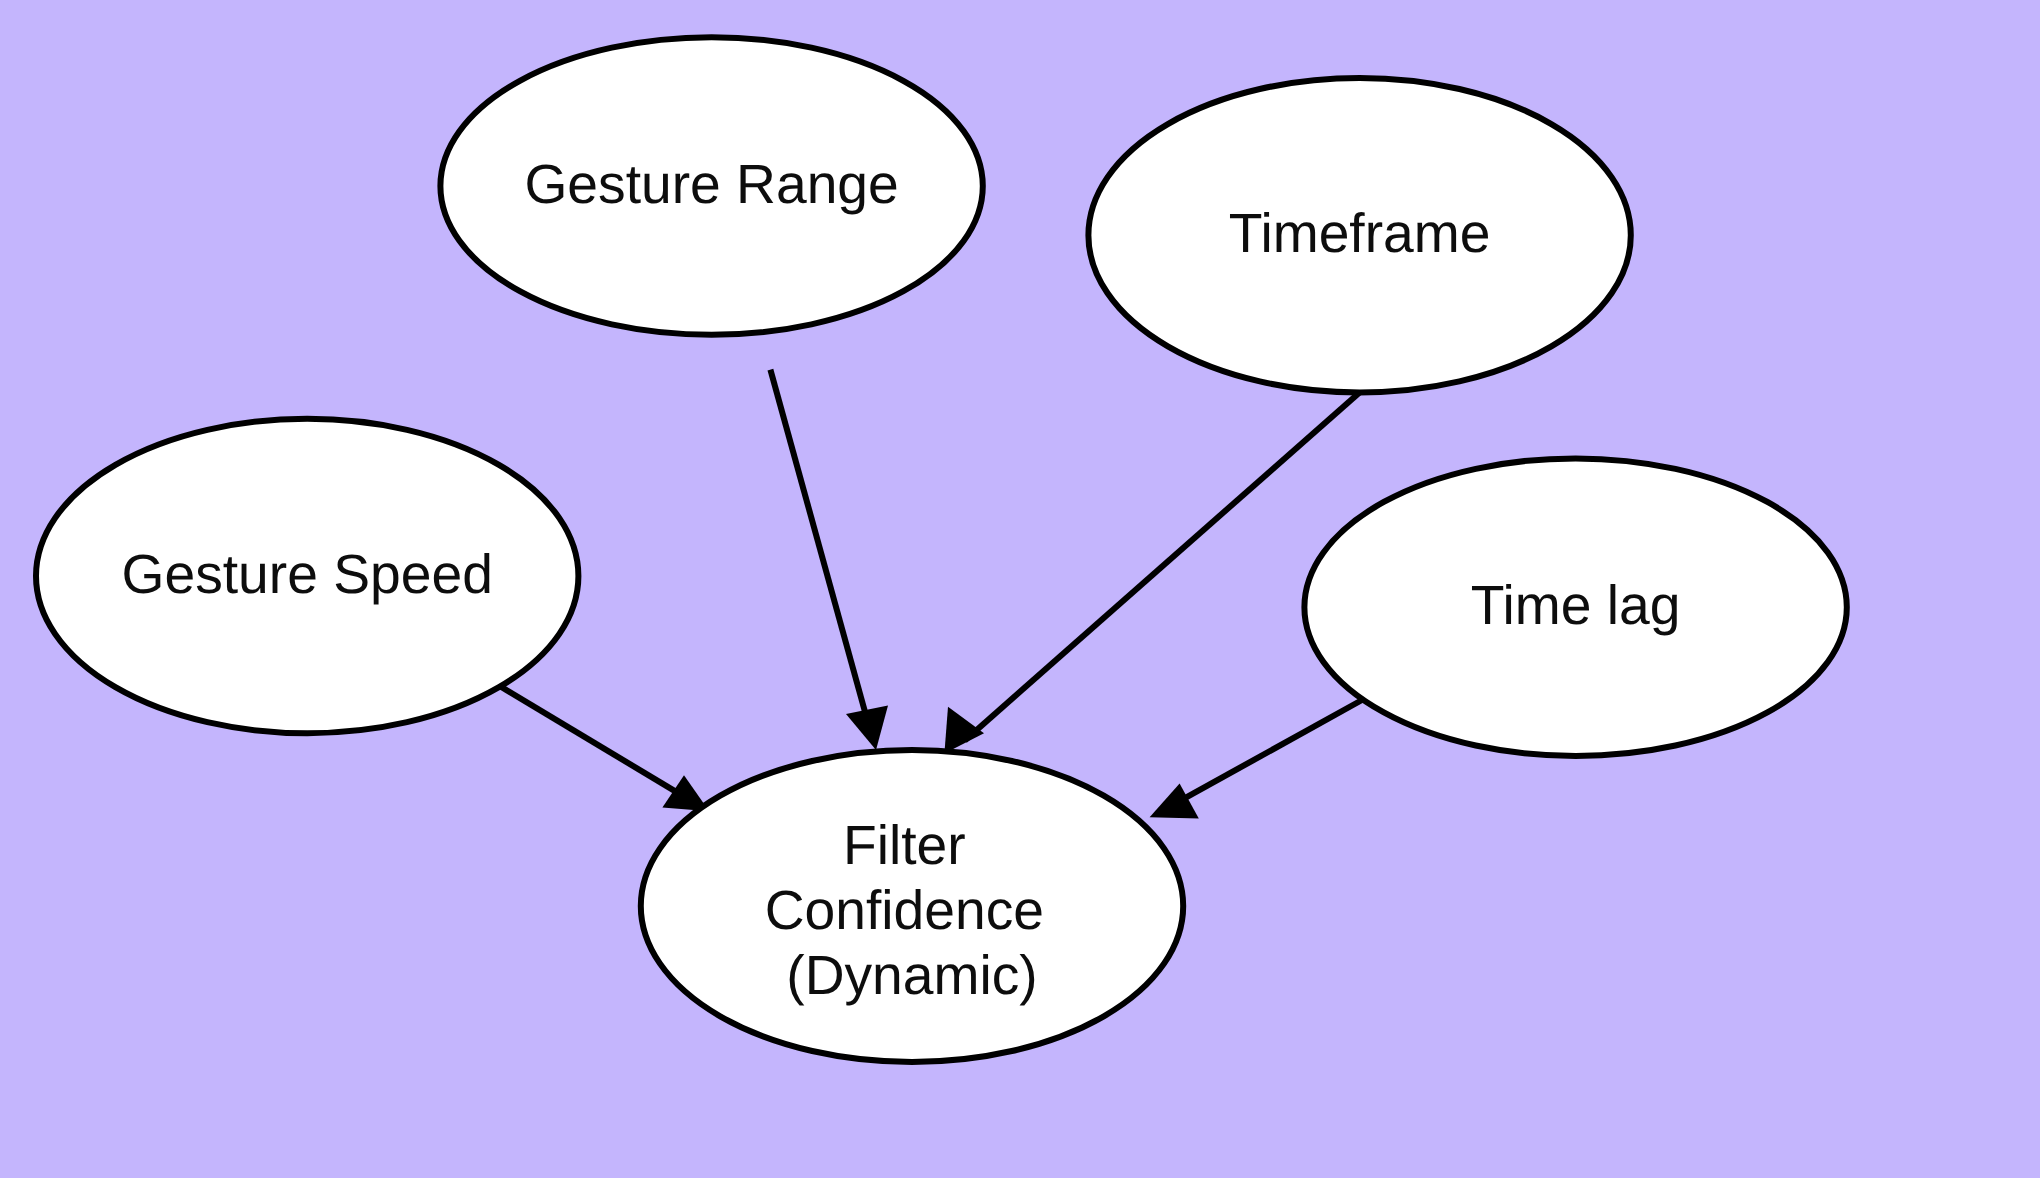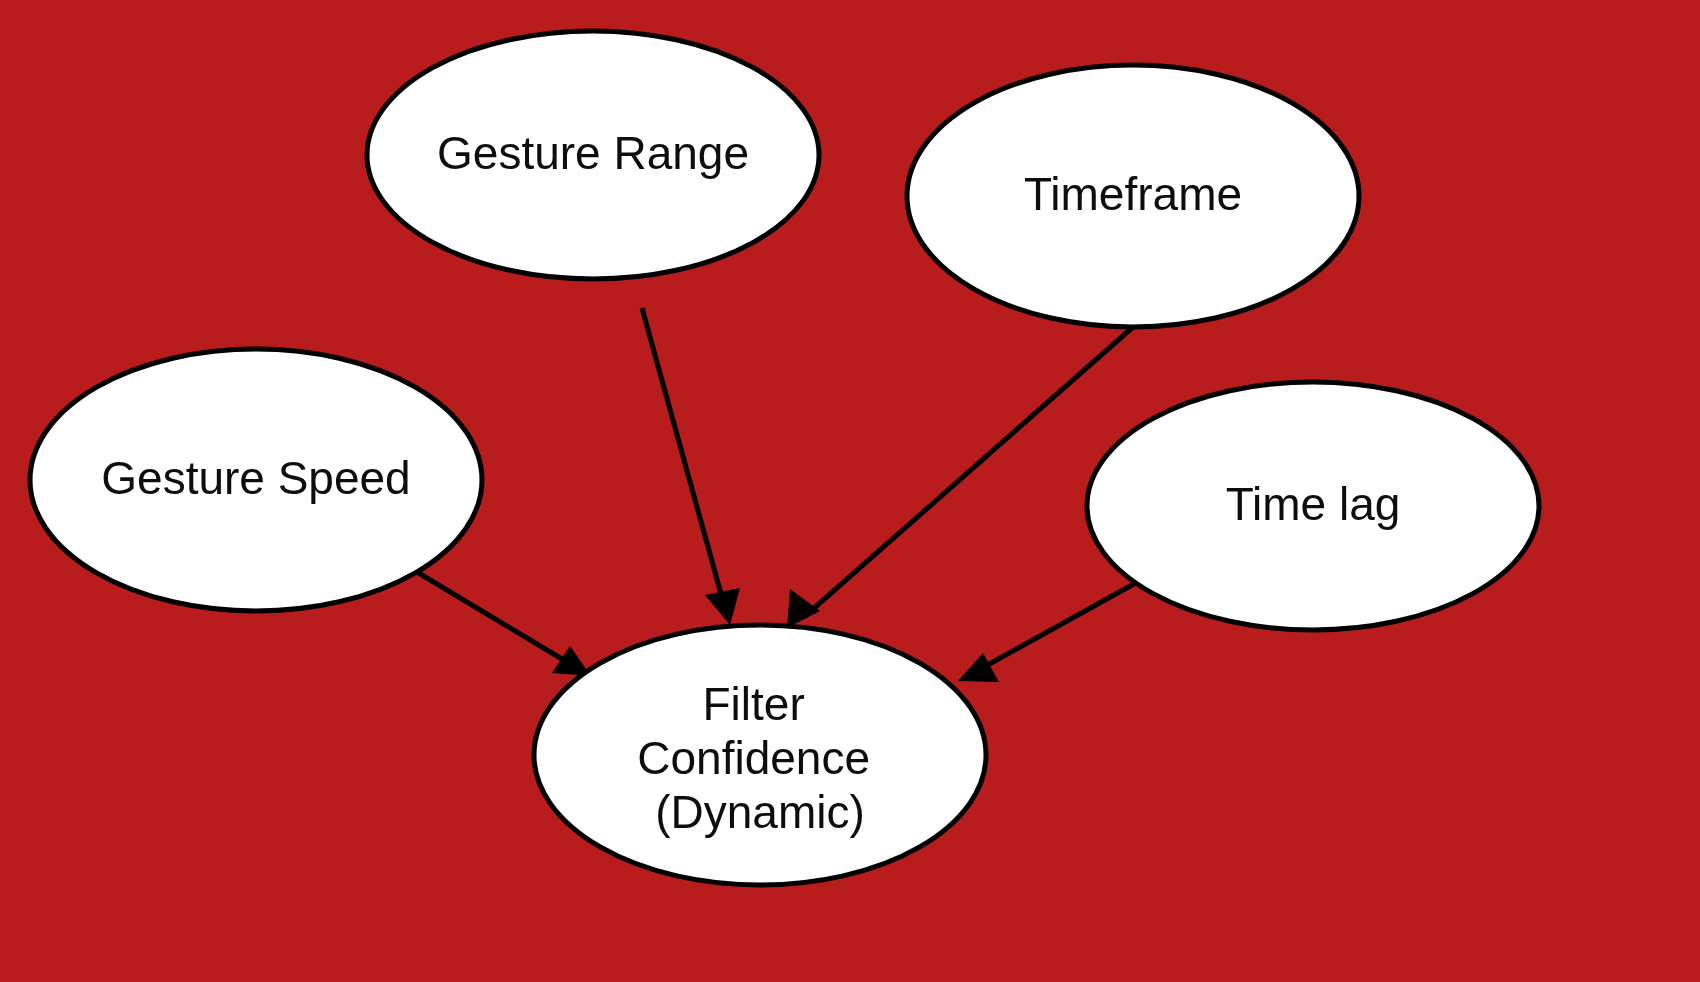--- a/index.html
+++ b/index.html
@@ -8,21 +8,21 @@
     padding: 0;
     background: #ffffff;
   }
   body {
     font-family: "Liberation Sans", sans-serif;
   }
   #canvas {
     position: relative;
     width: 1700px;
     height: 982px;
-    background: #b91c1c;
+    background: #c4b5fd;
     overflow: hidden;
   }
   #diagram-svg {
     position: absolute;
     top: 0;
     left: 0;
     width: 1700px;
     height: 982px;
     display: block;
   }

